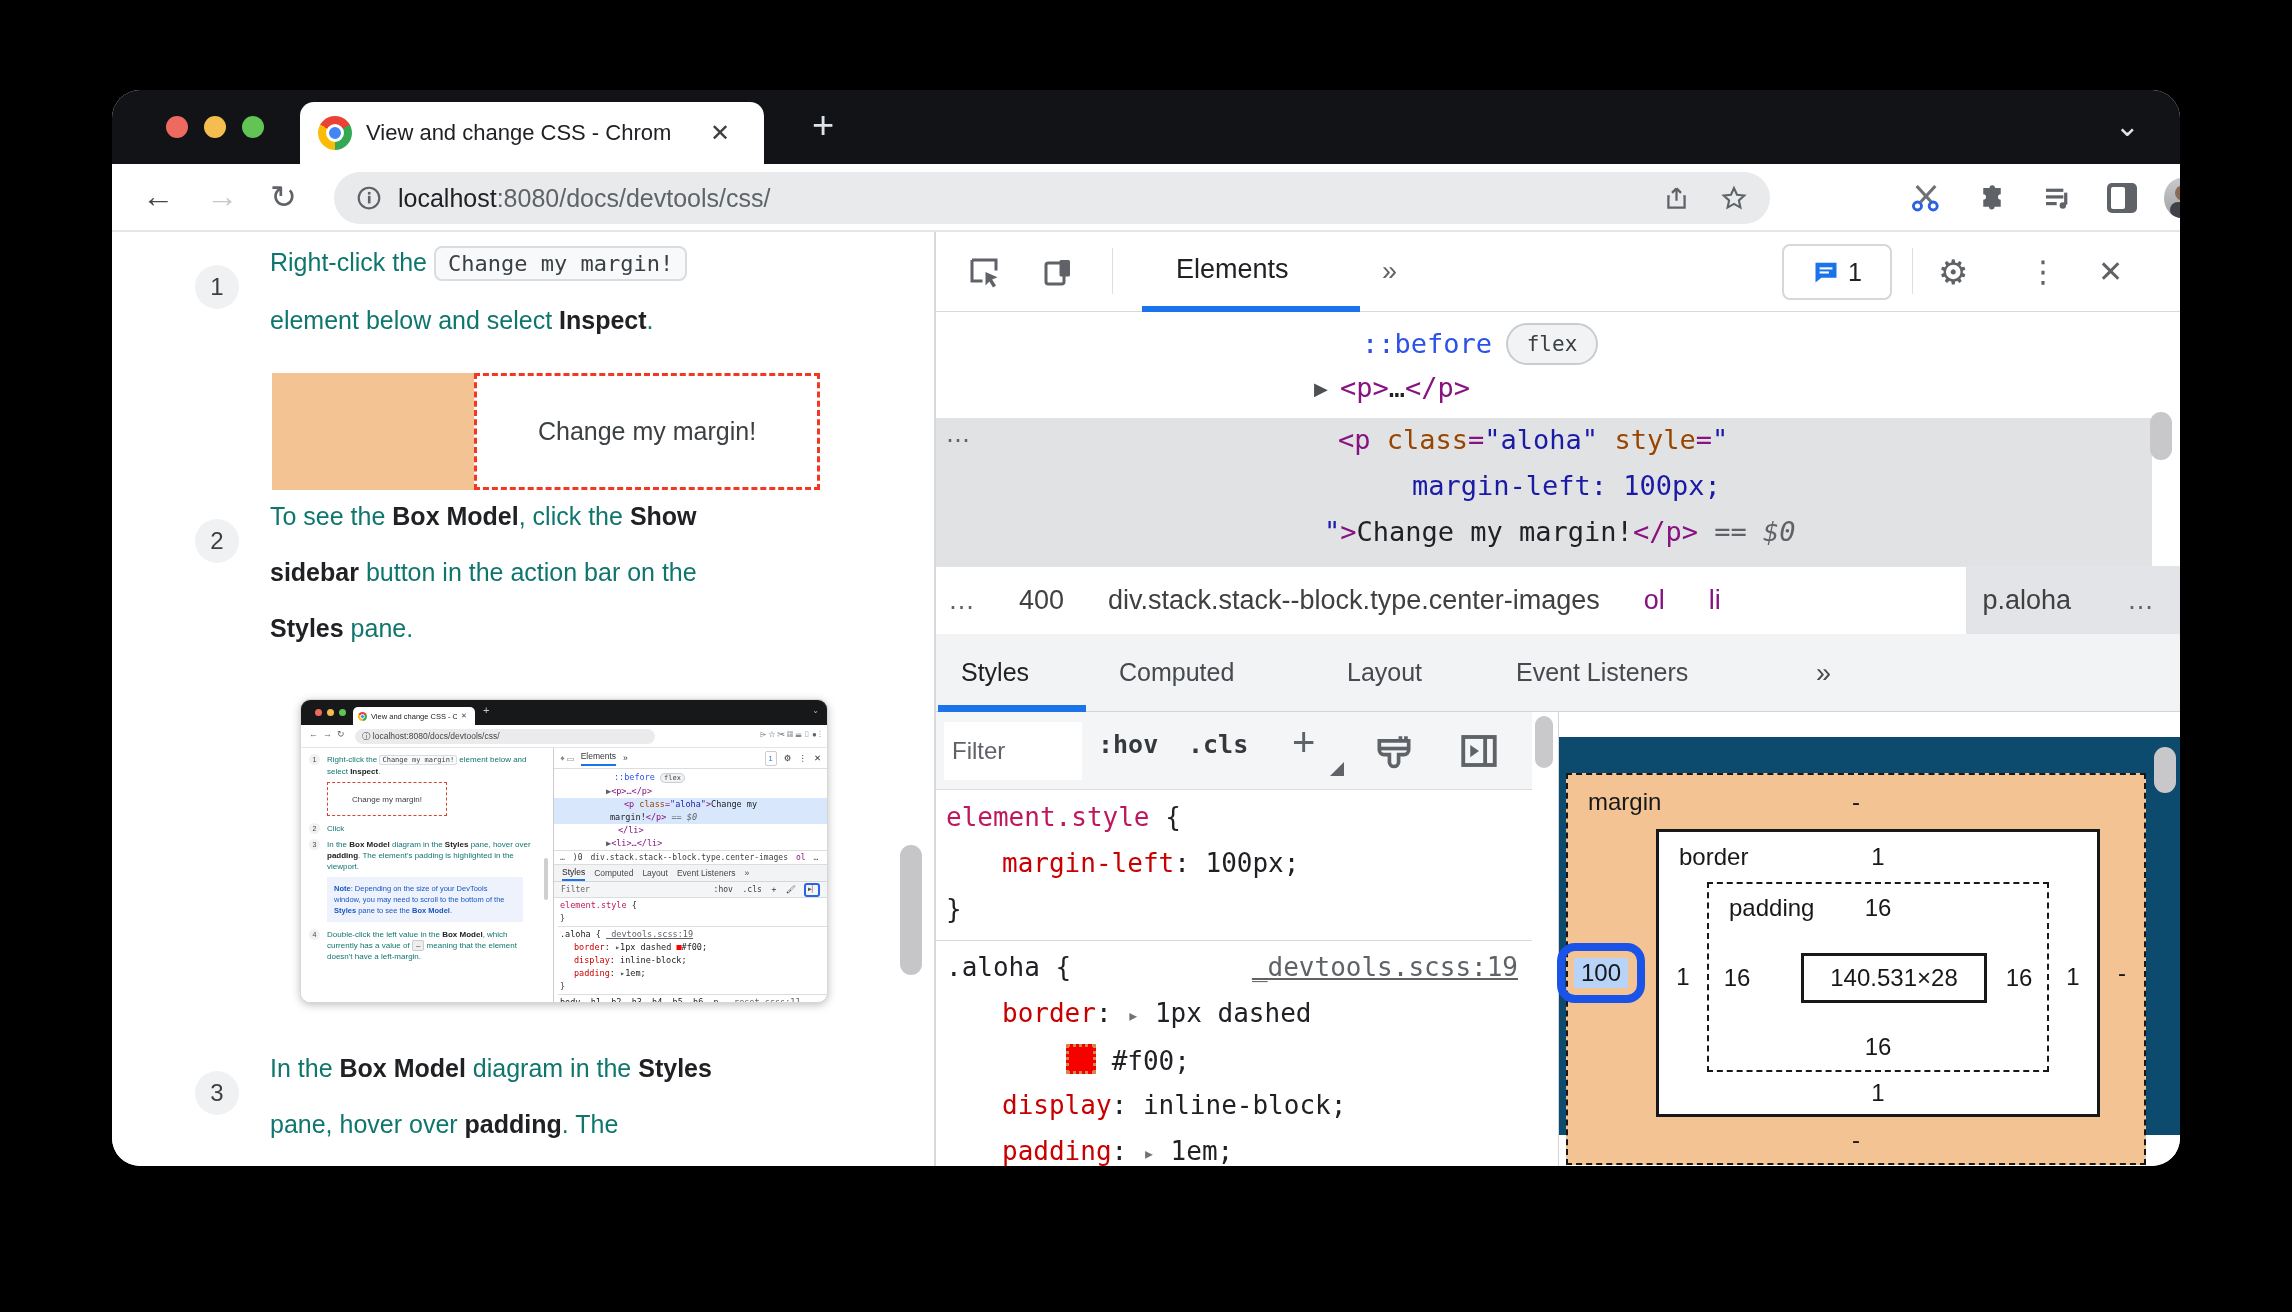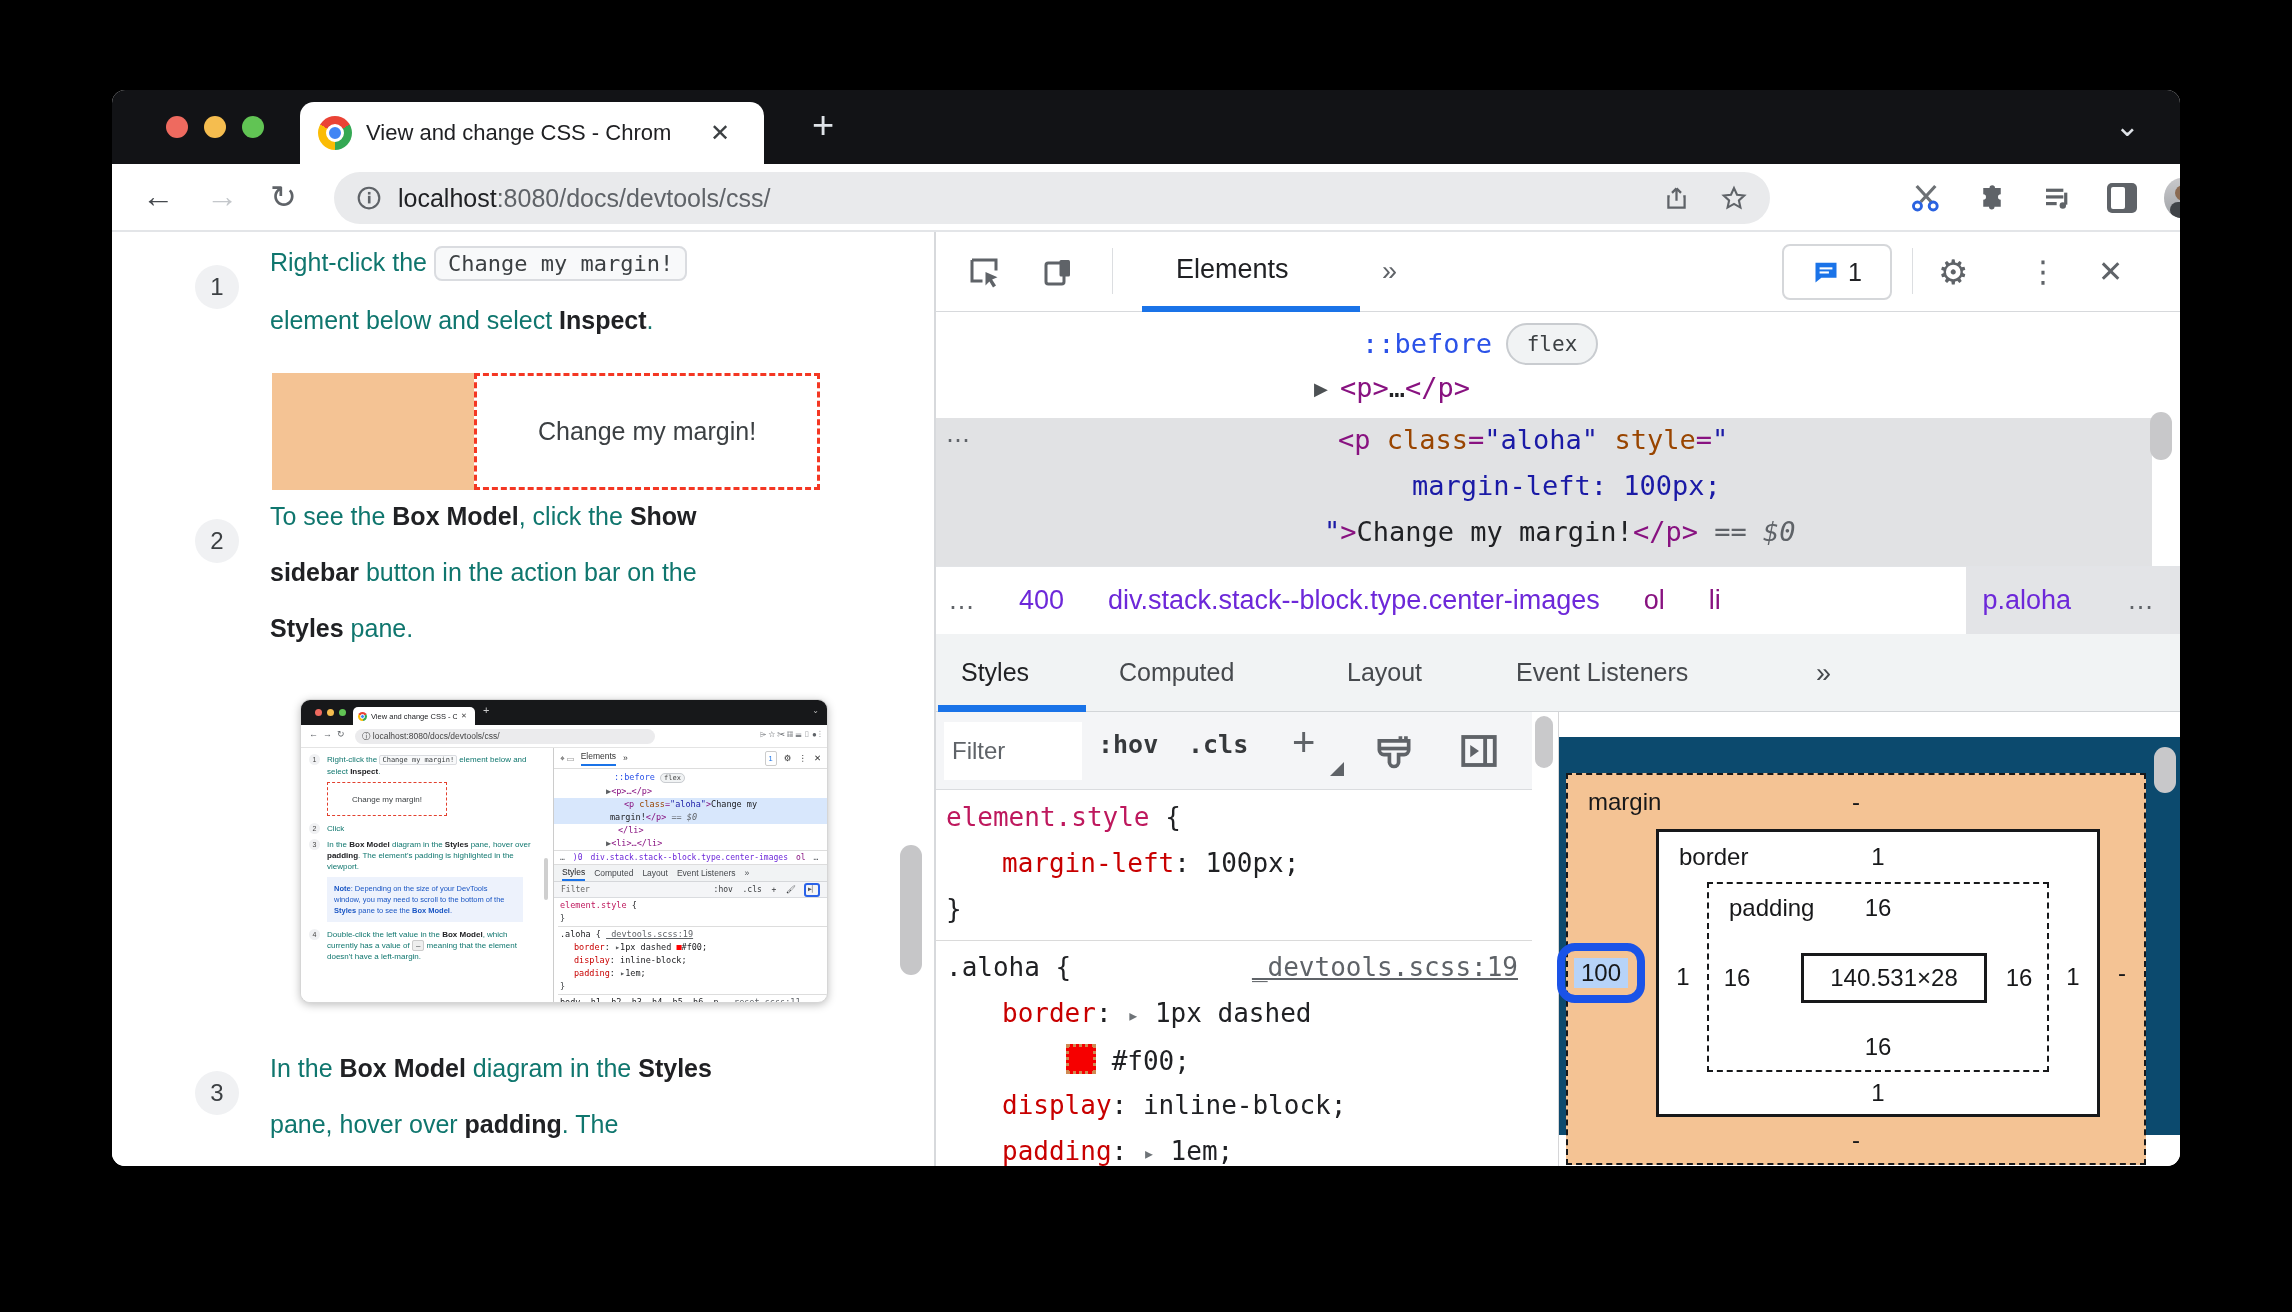--- a/index.html
+++ b/index.html
@@ -2,21 +2,21 @@
 <html><head>
 <meta charset="utf-8">
 <style>
   html,body{margin:0;padding:0;background:#000;}
   #stage{position:relative;width:2292px;height:1312px;overflow:hidden;background:#000;
          font-family:"Liberation Sans",sans-serif;}
   .abs{position:absolute;}
   .mono{font-family:"DejaVu Sans Mono",monospace;}
 
   
-  #win{position:absolute;left:112px;top:90px;width:2068px;height:1076px;border-radius:13px;
+  #win{position:absolute;left:112px;top:90px;width:2068px;height:1076px;border-radius:28px;
        overflow:hidden;background:#fff;}
   #tabstrip{position:absolute;left:0;top:0;width:100%;height:74px;background:#121316;}
   .light{position:absolute;width:22px;height:22px;border-radius:50%;top:26px;}
   #tab{position:absolute;left:188px;top:12px;width:464px;height:62px;background:#fff;
        border-radius:14px 14px 0 0;display:flex;align-items:center;padding:0 18px;gap:14px;box-sizing:border-box;}
   .favicon{width:34px;height:34px;border-radius:50%;flex:0 0 auto;position:relative;
            background:conic-gradient(from -60deg,#ea4335 0 120deg,#34a853 120deg 240deg,#fbbc05 240deg 360deg);}
   .favicon::after{content:"";position:absolute;inset:8px;border-radius:50%;background:#4285f4;border:3px solid #fff;}
   #tabtitle{font-size:22px;color:#202124;white-space:nowrap;overflow:hidden;width:330px;}
   #toolbar{position:absolute;left:0;top:74px;width:100%;height:68px;background:#fff;border-bottom:2px solid #e3e5e8;box-sizing:border-box;}
@@ -57,21 +57,21 @@
   .tk-arrowgray{color:#5b5e61;}
   #flexbadge{position:absolute;left:570px;top:11px;width:92px;height:42px;background:#f1f3f4;border:2px solid #c9ccd0;
              border-radius:21px;display:flex;align-items:center;justify-content:center;
              font-family:"DejaVu Sans Mono",monospace;font-size:21px;color:#3c4043;box-sizing:border-box;}
   #domscroll{position:absolute;left:1214px;top:100px;width:22px;height:48px;border-radius:11px;background:#c8c8ca;}
   
   #crumbs{position:absolute;left:0;top:334px;width:100%;height:68px;border-top:1px solid #e2e4e7;box-sizing:border-box;
           font-size:27px;display:flex;align-items:center;}
   #crumbL{display:flex;gap:44px;padding-left:12px;align-items:center;flex:1;}
   #crumbR{display:flex;gap:56px;align-items:center;background:#e3e4e7;height:100%;padding:0 26px 0 16px;}
-  .tk-brown{color:#6d28d9;} .tk-purple{color:#881280;} .tk-dots{color:#5f6368;}
+  .tk-brown{color:#404040;} .tk-purple{color:#881280;} .tk-dots{color:#5f6368;}
   
   #ptabs{position:absolute;left:0;top:402px;width:100%;height:78px;background:#f1f3f4;border-bottom:1px solid #d2d5d8;
          box-sizing:border-box;font-size:25px;color:#46494d;}
   .ptab{position:absolute;top:24px;}
   #styles-uline{position:absolute;left:2px;top:71px;width:148px;height:7px;background:#1a73e8;}
   
   #filterrow{position:absolute;left:0;top:480px;width:596px;height:78px;background:#f4f5f7;border-bottom:1px solid #dadcdf;box-sizing:border-box;}
   #filterbox{position:absolute;left:8px;top:10px;width:138px;height:58px;background:#fff;overflow:hidden;
              font-size:24px;color:#5f6368;line-height:58px;padding-left:8px;box-sizing:border-box;white-space:nowrap;}
   .frlabel{position:absolute;top:18px;font-family:"DejaVu Sans Mono",monospace;font-size:25px;font-weight:600;color:#36393c;}

